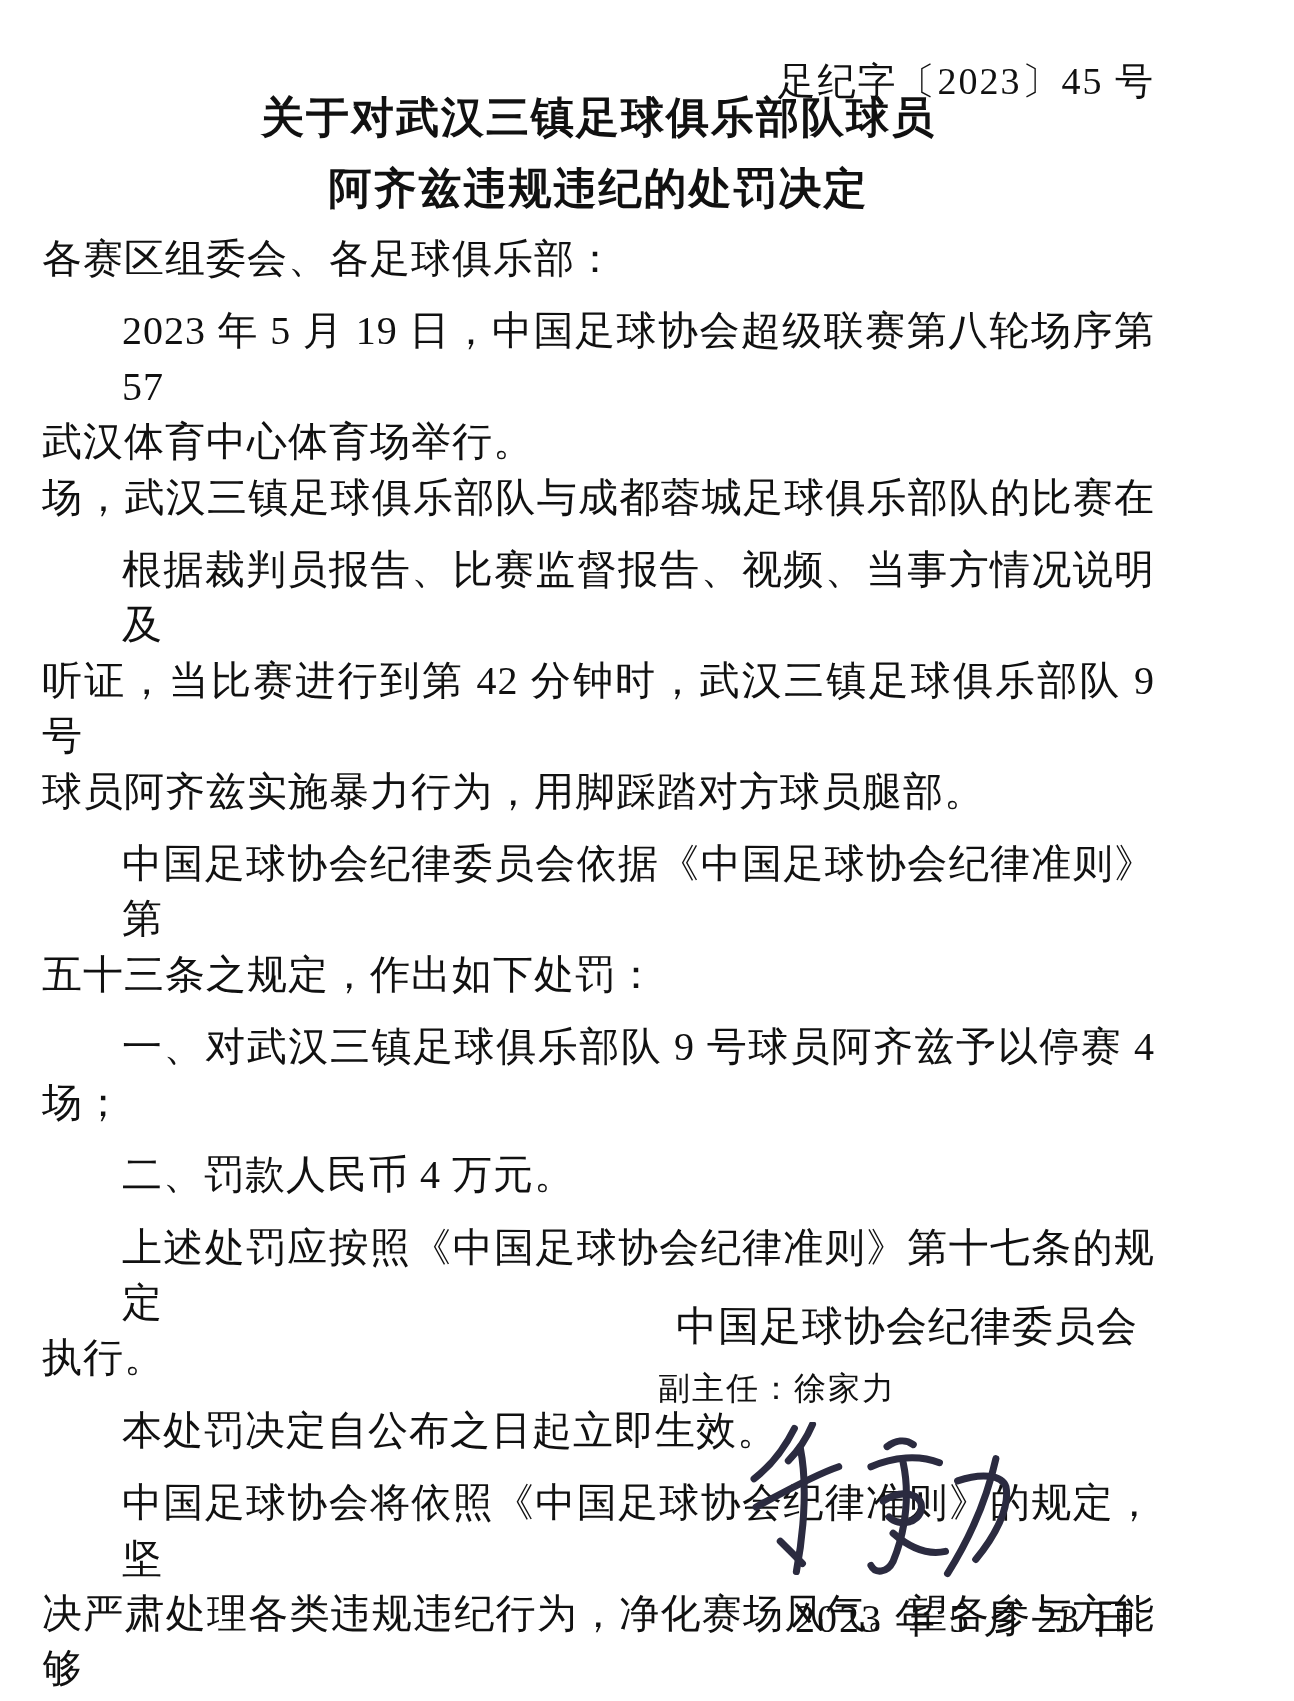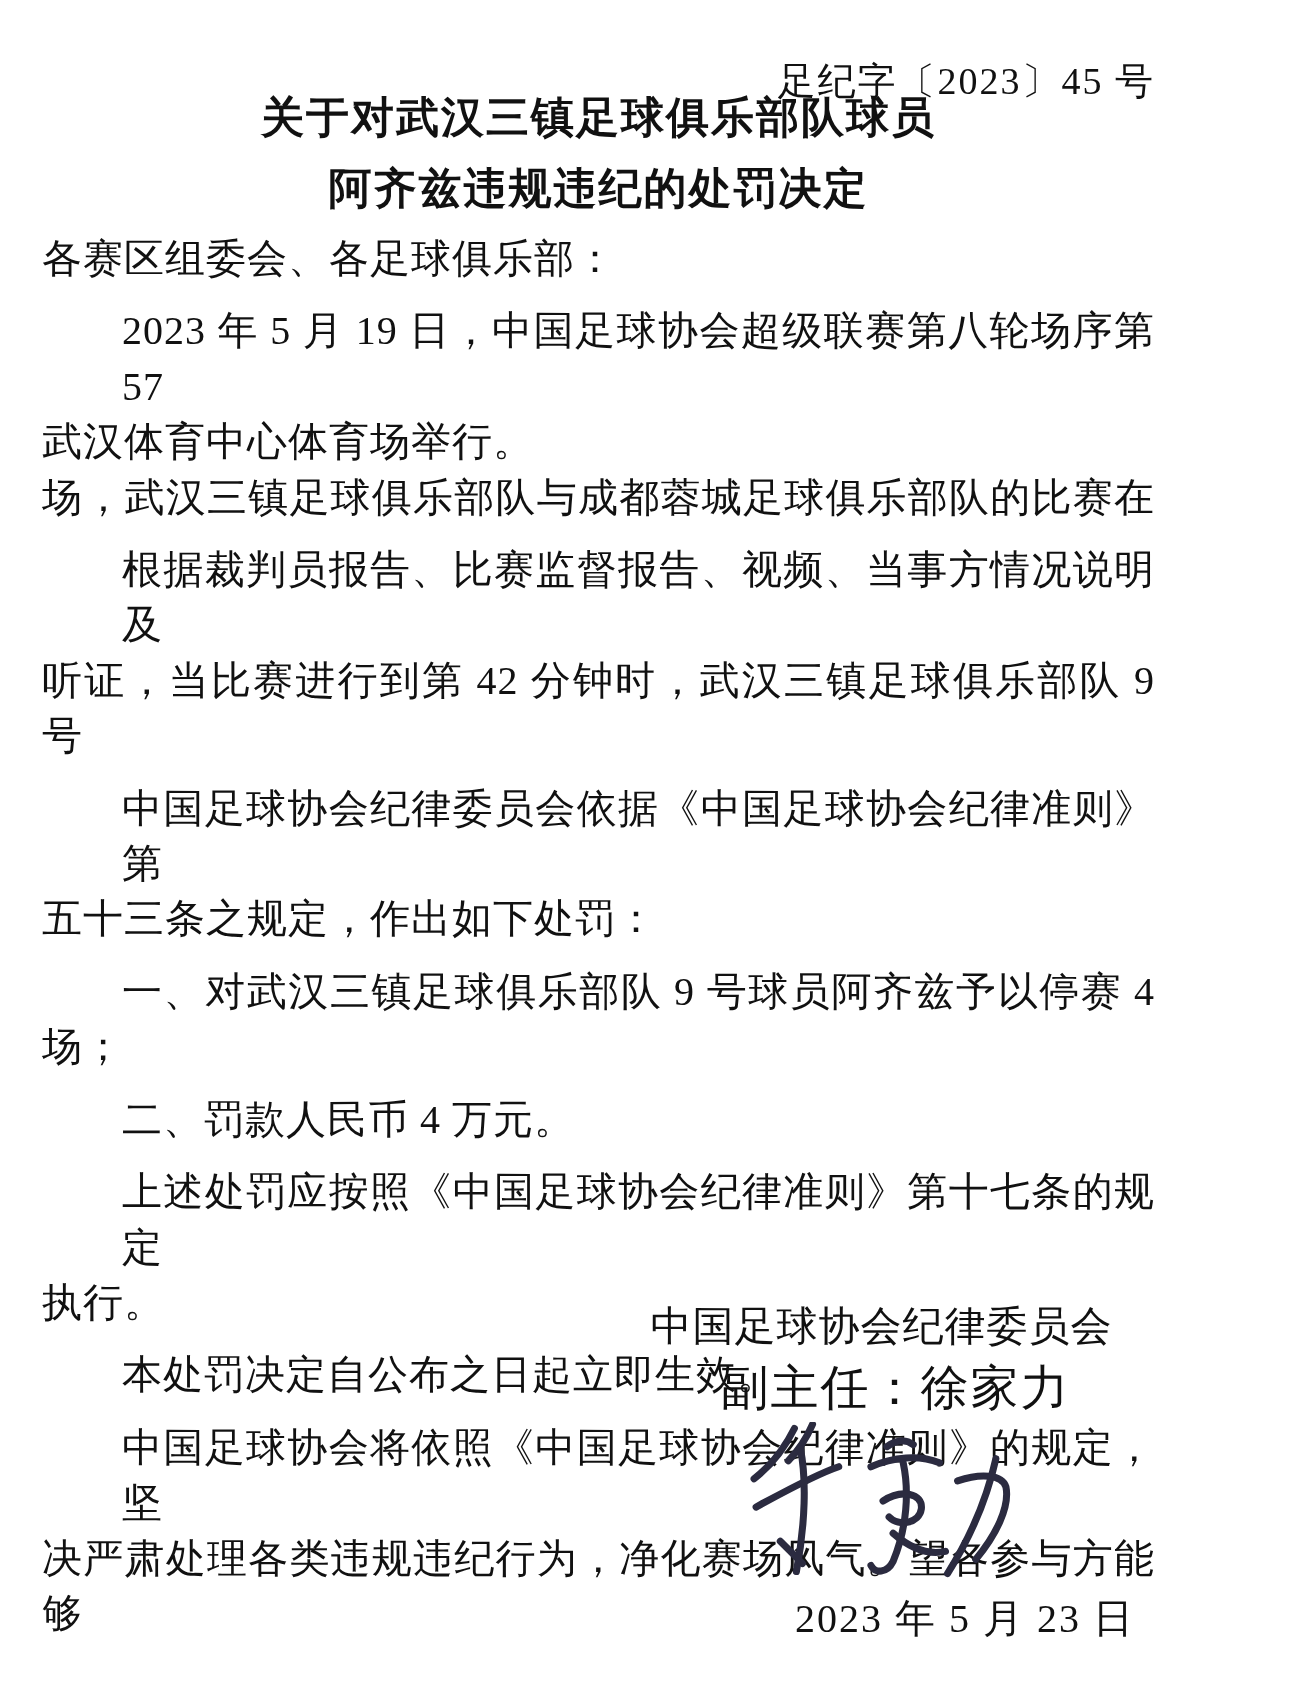--- a/index.html
+++ b/index.html
@@ -25,26 +25,26 @@
     letter-spacing:2px;
   }
   .body-text {
     position:absolute; top:231px; left:42px; width:1113px;
     font-size:40px; line-height:55.4px;
   }
   .line { min-height:55.4px; letter-spacing:1px; white-space:normal; }
   .indent { padding-left:80px;margin-top:17px; }
   .fill { text-align:justify; text-align-last:justify; }
   .closing-org {
-    position:absolute; top:1301px; left:644px; width:475px;
-    text-align:center; font-size:41px; line-height:50px; letter-spacing:1px;
+    position:absolute; top:1301px; left:676px; width:475px;
+    text-align:left; font-size:41px; line-height:50px; letter-spacing:1px;
   }
   .closing-signer {
     position:absolute; top:1363px; left:658px; width:475px;
-    text-align:center; font-size:48px; line-height:50px; letter-spacing:2px;
+    font-size:32px; line-height:50px; letter-spacing:2px;
   }
   .signature-wrap {
     position:absolute; top:1422px; left:742px; width:272px; height:162px;
   }
   .signature-wrap svg { width:100%; height:100%; display:block; }
   .doc-date {
     position:absolute; top:1594px; left:660px; width:475px;
     text-align:right; font-size:40px; line-height:50px; letter-spacing:2px;
     white-space:nowrap;
   }
@@ -59,20 +59,21 @@
   <div>阿齐兹违规违纪的处罚决定</div>
 </div>
 
 <div class="body-text">
   <div class="line">各赛区组委会、各足球俱乐部：</div>
   <div class="line indent fill">2023 年 5 月 19 日，中国足球协会超级联赛第八轮场序第 57</div>
   <div class="line">武汉体育中心体育场举行。</div>
   <div class="line fill">场，武汉三镇足球俱乐部队与成都蓉城足球俱乐部队的比赛在</div>
   <div class="line indent fill">根据裁判员报告、比赛监督报告、视频、当事方情况说明及</div>
   <div class="line fill">听证，当比赛进行到第 42 分钟时，武汉三镇足球俱乐部队 9 号</div>
+  <div class="line">球员阿齐兹实施暴力行为，用脚踩踏对方球员腿部。</div>
   <div class="line indent fill">中国足球协会纪律委员会依据《中国足球协会纪律准则》第</div>
   <div class="line">五十三条之规定，作出如下处罚：</div>
   <div class="line indent fill">一、对武汉三镇足球俱乐部队 9 号球员阿齐兹予以停赛 4</div>
   <div class="line">场；</div>
   <div class="line indent">二、罚款人民币 4 万元。</div>
   <div class="line indent fill">上述处罚应按照《中国足球协会纪律准则》第十七条的规定</div>
   <div class="line">执行。</div>
   <div class="line indent">本处罚决定自公布之日起立即生效。</div>
   <div class="line indent fill">中国足球协会将依照《中国足球协会纪律准则》的规定，坚</div>
   <div class="line fill">决严肃处理各类违规违纪行为，净化赛场风气。望各参与方能够</div>

